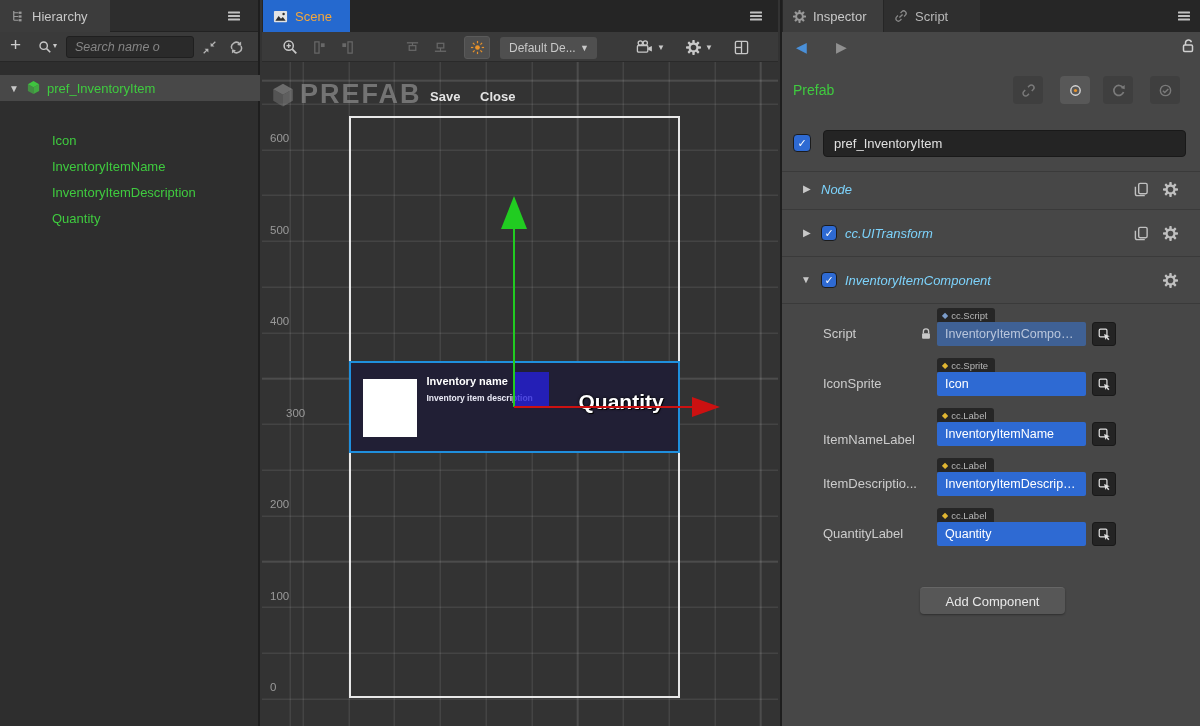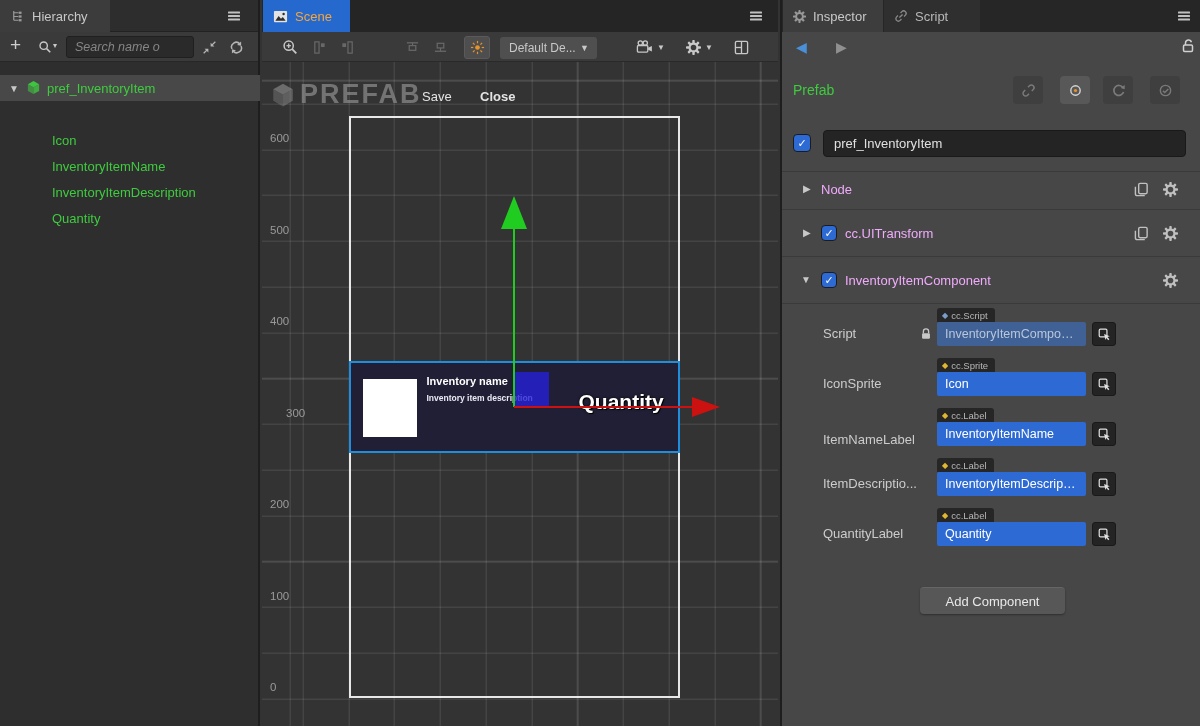--- a/index.html
+++ b/index.html
@@ -25,21 +25,21 @@
   #viewport{position:absolute;top:62px;left:0;width:516px;height:664px;background-color:#333;
     background-image:
       repeating-linear-gradient(to right, rgba(255,255,255,.12) 0 1px, transparent 1px 45.75px),
       repeating-linear-gradient(to bottom, rgba(255,255,255,.12) 0 1px, transparent 1px 45.75px);
     background-position:40.7px 0px, 0px 41.7px;overflow:hidden;}
   .rlabel{position:absolute;left:8px;width:30px;font-size:11.5px;color:#9a9a9a;}
   
   #inspector{left:780px;width:420px;background:#474747;border-left:2px solid #1e1e1e;}
   #inspector .tabbar{background:#262626;text-align:right;}
   .divider{position:absolute;left:0;right:0;height:1px;background:#3a3a3a;}
-  .sechead{font-size:13px;color:#f0abfc;}
+  .sechead{font-size:13px;color:#7dd3fc;font-style:italic;}
   .caret{font-size:10px;color:#c8c8c8;}
   .checkbox{position:absolute;width:16px;height:16px;background:#2e6ad3;border:1px solid #1c1c1c;border-radius:4px;color:#fff;font-size:11px;line-height:15px;text-align:center;}
   .chip{position:absolute;height:14px;background:#262626;border-radius:3px 3px 0 0;padding:1px 7px 0 5px;font-size:9.5px;color:#b8b8b8;white-space:nowrap;display:inline-flex;align-items:center;gap:3px;}
   .chip .dia{font-size:8px;line-height:1;}
   .dia-script{color:#7b9cc9;} .dia-asset{color:#e0b531;}
   .reffield{position:absolute;left:155px;width:149px;height:24px;border-radius:2px;font-size:12.5px;line-height:24px;padding:0 8px;white-space:nowrap;overflow:hidden;text-overflow:ellipsis;background:#2e6ad3;color:#fff;}
   .reffield.locked{background:#3f6195;color:#b9c6dc;}
   .picker{position:absolute;left:310px;width:24px;height:24px;background:#242424;border:1px solid #191919;border-radius:3px;display:flex;align-items:center;justify-content:center;color:#e0e0e0;}
   .plabel{position:absolute;left:41px;width:94px;font-size:13px;color:#ccc;white-space:nowrap;overflow:hidden;text-overflow:ellipsis;}
   .hbtn{position:absolute;top:76px;width:30px;height:28px;border-radius:4px;background:#3f3f3f;display:flex;align-items:center;justify-content:center;color:#7a7a7a;}
@@ -304,21 +304,21 @@
       <div class="rlabel" style="top:436px;">200</div>
       <div class="rlabel" style="top:527.5px;">100</div>
       <div class="rlabel" style="top:619px;">0</div>
 
       <div class="a" style="left:86.5px;top:53.5px;width:331px;height:582px;border:2px solid rgba(242,242,242,.95);"></div>
 
       <svg class="ic a" width="26" height="26" style="left:8px;top:20px;color:#8f8f8f;opacity:.65">
           <use href="#i-cube"></use>
         </svg>
       <div class="a" style="left:38px;top:17px;font-size:27px;font-weight:bold;letter-spacing:2px;color:#8f8f8f;opacity:.7;">PREFAB</div>
-      <div class="a" style="left:160px;top:27px;font-size:13px;font-weight:400;color:#e4e4e4;">Save</div>
+      <div class="a" style="left:168px;top:27px;font-size:13px;font-weight:700;color:#e4e4e4;">Save</div>
       <div class="a" style="left:218px;top:27px;font-size:13px;font-weight:600;color:#e4e4e4;">Close</div>
 
       <div class="a" style="left:86.5px;top:299px;width:331px;height:92px;background:#211f35;border:2px solid #1f8fdd;">
         <div class="a" style="left:12px;top:16px;width:54px;height:58px;background:#fff;"></div>
         <div class="a" style="left:76px;top:12px;font-size:11px;font-weight:bold;color:#fff;">Inventory name</div>
         <div class="a" style="left:76px;top:30px;font-size:8.5px;font-weight:600;color:#eaeaf6;">Inventory item description</div>
         <div class="a" style="left:228px;top:27px;font-size:21px;font-weight:bold;color:#fff;text-shadow:1px 1px 0 #000,0 0 3px #000;">Quantity</div>
       </div>
 
       <div class="a" style="left:251px;top:310px;width:36px;height:35px;background:rgba(37,31,215,.8);"></div>

